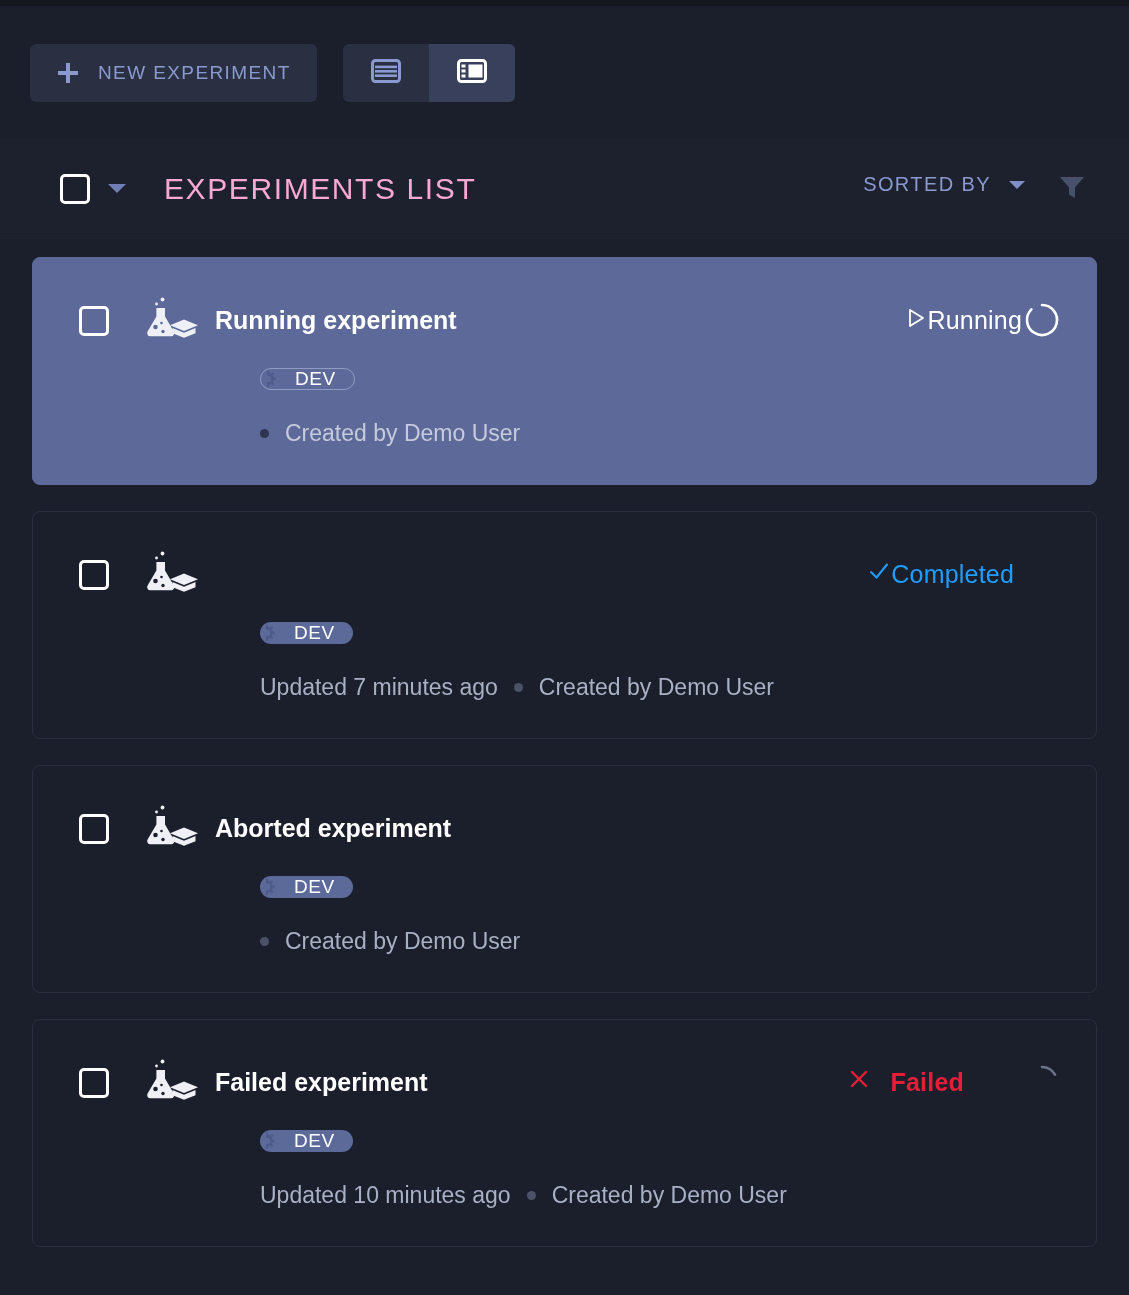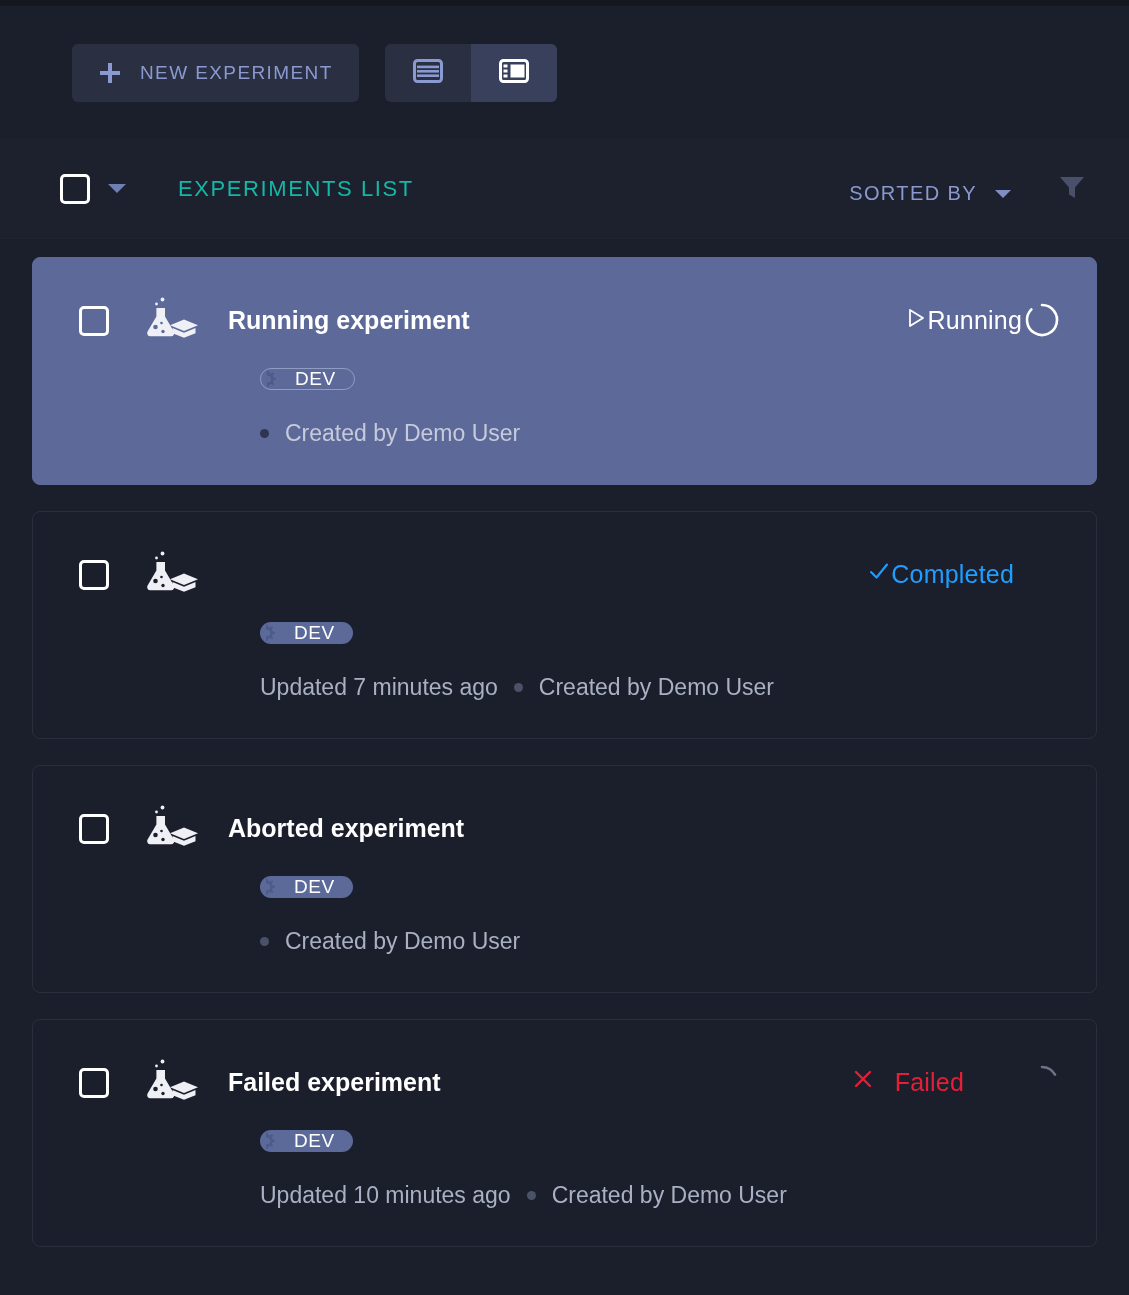--- a/index.html
+++ b/index.html
@@ -13,21 +13,21 @@
 
   
   .top-strip { height: 6px; background: #14171e; }
 
   
   .toolbar {
     height: 133px;
     background: #1b1f2b;
     display: flex;
     align-items: center;
-    padding-left: 72px;
+    padding-left: 30px;
     gap: 26px;
   }
   .tb-btn {
     height: 58px;
     background: #2a3042;
     border: none;
     border-radius: 6px;
     display: flex;
     align-items: center;
     gap: 18px;
@@ -76,27 +76,27 @@
   .chk.dark { border-color: #ffffff; }
   .caret {
     width: 0; height: 0;
     border-left: 9px solid transparent;
     border-right: 9px solid transparent;
     border-top: 9px solid #6f7fb5;
     margin-left: 18px;
     cursor: pointer;
   }
   .hdr-title {
-    margin-left: 52px;
-    color: #14b8a6;
-    font-size: 22px;
+    margin-left: 38px;
+    color: #f9a8d4;
+    font-size: 30px;
     letter-spacing: 1.6px;
     font-weight: 500;
   }
-  .hdr-right { margin-left: auto; display: flex; align-items: flex-end; gap: 44px; }
+  .hdr-right { margin-left: auto; display: flex; align-items: flex-start; gap: 30px; }
   .sorted-by {
     display: flex; align-items: center; gap: 16px;
     color: #8a99cf; font-size: 20px; letter-spacing: 1.4px; cursor: pointer;
     font-weight: 500;
   }
   .funnel { cursor: pointer; }
 
   
   .list-body { padding: 18px 32px 0 32px; }
   .card {
@@ -117,21 +117,21 @@
     width: 30px; height: 30px;
     border: 3px solid #ffffff;
     border-radius: 5px;
     background: transparent;
     cursor: pointer;
     margin-top: 6px;
     flex: 0 0 auto;
   }
   .flask-icon { margin-left: 34px; margin-top: -4px; flex: 0 0 auto; }
   .card-name {
-    margin-left: 29px;
+    margin-left: 16px;
     color: #ffffff;
     font-size: 25px;
     font-weight: bold;
     line-height: 40px;
   }
   .status {
     margin-left: auto;
     display: flex;
     align-items: center;
     font-size: 25px;
@@ -379,21 +379,21 @@
             <circle cx="13.5" cy="8" r="1.4" fill="#eef0f6"></circle>
             <path d="M13.4 12 h8.6 v8.4 l8.8 15.2 a3.1 3.1 0 0 1 -2.7 4.7 H7.3 a3.1 3.1 0 0 1 -2.7 -4.7 l8.8 -15.2 z" fill="#eef0f6"></path>
             <circle cx="12.5" cy="31" r="2.3" fill="#1b1f2b"></circle>
             <circle cx="20" cy="35.5" r="1.7" fill="#1b1f2b"></circle>
             <circle cx="18.5" cy="27" r="1.3" fill="#1b1f2b"></circle>
             <path d="M41 23.5 L55 29.3 L41 35 L27 29.3 Z" fill="#eef0f6"></path>
             <path d="M29.5 32 v5.2 l11.5 4.6 l11.5 -4.6 v-5.2 l-11.5 4.8 z" fill="#eef0f6"></path>
           </svg>
         </div>
         <div class="card-name">Failed experiment</div>
-        <div class="status" style="color:#e61f38; gap:20px;">
+        <div class="status" style="color:#e61f38; gap:20px;font-weight:bold;">
           <span>
             <svg width="24" height="24" viewBox="0 0 24 24">
               <path d="M5 5 L19 19 M19 5 L5 19" stroke="#e61f38" stroke-width="2.4" stroke-linecap="round"></path>
             </svg>
           </span>
           <span class="s-text">Failed</span>
           <span class="spin-wrap" style="margin-left:38px; align-self:flex-start;">
             <svg width="38" height="38" viewBox="0 0 38 38">
               <path d="M19 4 a15 15 0 0 1 13 7.7" fill="none" stroke="#6c7287" stroke-width="2.6" stroke-linecap="round"></path>
             </svg>

